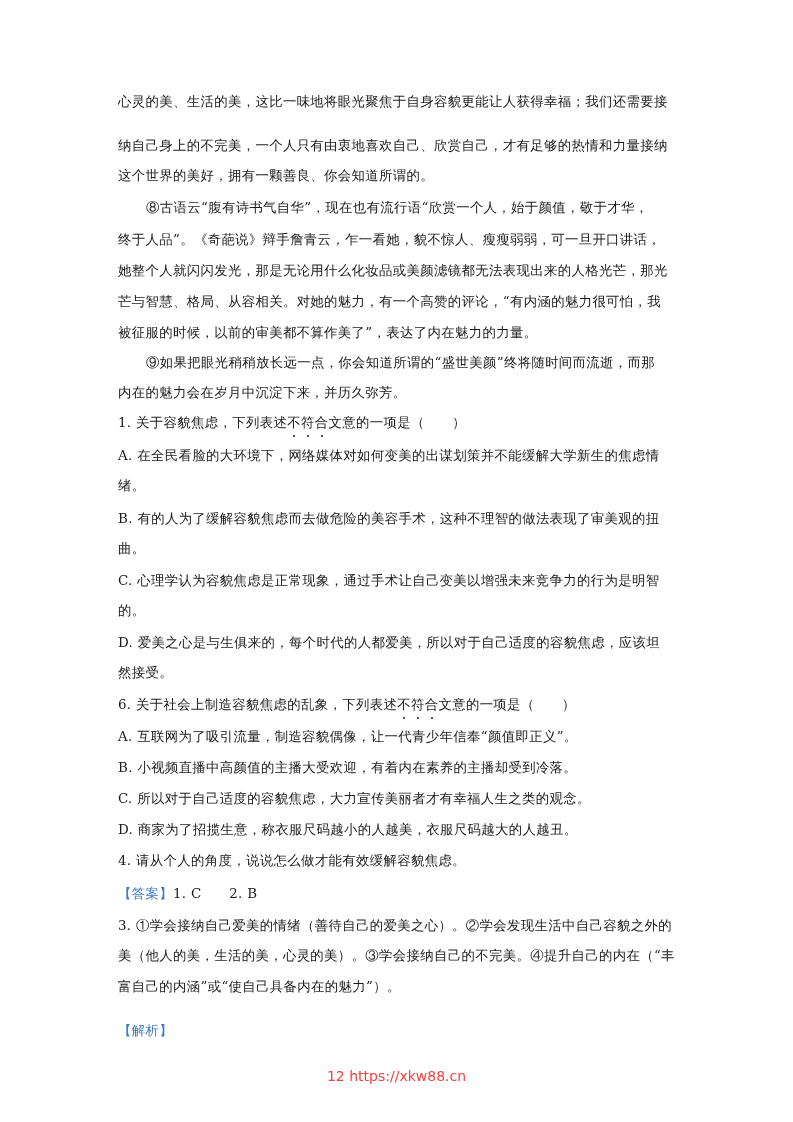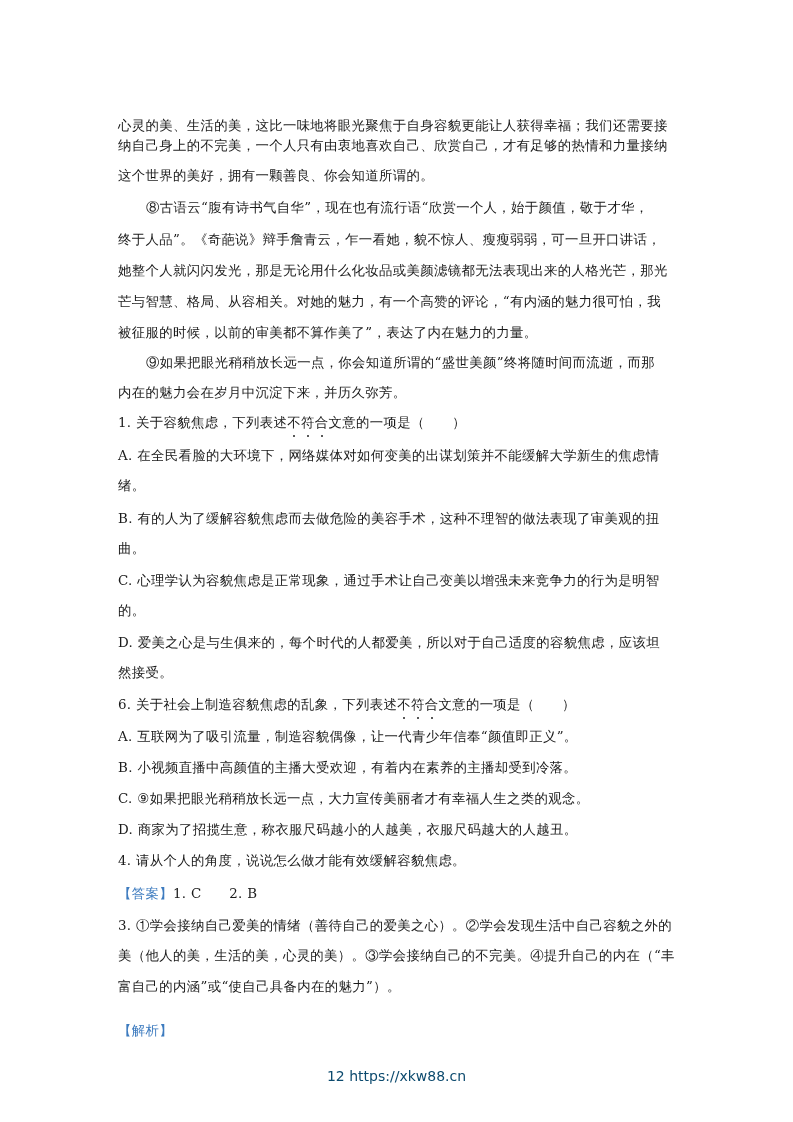--- a/index.html
+++ b/index.html
@@ -19,29 +19,29 @@
     }
     .dot-under::after {
       content: ""; position: absolute; left: 50%; bottom: -4px;
       width: 2px; height: 2px; background: #222; border-radius: 50%;
       transform: translateX(-50%);
     }
     .tag { color: #3d7bbf; margin-top: 13px; }
     .footer {
       position: absolute; top: 1068px; left: 0; width: 793px; text-align: center;
       font-family: "DejaVu Sans", "Liberation Sans", sans-serif;
-      font-size: 14px; color: #0c4a6e;
+      font-size: 14px; color: #ef4444;
     }
   </style>
 </head>
 <body>
 
 <div class="page">
 
-  <div class="line" style="top:116px">心灵的美、生活的美，这比一味地将眼光聚焦于自身容貌更能让人获得幸福；我们还需要接</div>
+  <div class="line" style="top:92px">心灵的美、生活的美，这比一味地将眼光聚焦于自身容貌更能让人获得幸福；我们还需要接</div>
   <div class="line" style="top:136px">纳自己身上的不完美，一个人只有由衷地喜欢自己、欣赏自己，才有足够的热情和力量接纳</div>
   <div class="line" style="top:166px">这个世界的美好，拥有一颗善良、你会知道所谓的。</div>
 
   <div class="line indent" style="top:198px">⑧古语云“腹有诗书气自华”，现在也有流行语“欣赏一个人，始于颜值，敬于才华，</div>
   <div class="line" style="top:230px">终于人品”。《奇葩说》辩手詹青云，乍一看她，貌不惊人、瘦瘦弱弱，可一旦开口讲话，</div>
   <div class="line" style="top:261px">她整个人就闪闪发光，那是无论用什么化妆品或美颜滤镜都无法表现出来的人格光芒，那光</div>
   <div class="line" style="top:292px">芒与智慧、格局、从容相关。对她的魅力，有一个高赞的评论，“有内涵的魅力很可怕，我</div>
   <div class="line" style="top:323px">被征服的时候，以前的审美都不算作美了”，表达了内在魅力的力量。</div>
 
   <div class="line indent" style="top:353px">⑨如果把眼光稍稍放长远一点，你会知道所谓的“盛世美颜”终将随时间而流逝，而那</div>
@@ -57,21 +57,21 @@
   <div class="line" style="top:571px">C. 心理学认为容貌焦虑是正常现象，通过手术让自己变美以增强未来竞争力的行为是明智</div>
   <div class="line" style="top:601px">的。</div>
   <div class="line" style="top:633px">D. 爱美之心是与生俱来的，每个时代的人都爱美，所以对于自己适度的容貌焦虑，应该坦</div>
   <div class="line" style="top:663px">然接受。</div>
 
   <div class="line" style="top:695px">
     <span>6. 关于社会上制造容貌焦虑的乱象，下列表述</span><span class="dot-under">不</span><span class="dot-under">符</span><span class="dot-under">合</span><span>文意的一项是（　　）</span>
   </div>
   <div class="line" style="top:727px">A. 互联网为了吸引流量，制造容貌偶像，让一代青少年信奉“颜值即正义”。</div>
   <div class="line" style="top:758px">B. 小视频直播中高颜值的主播大受欢迎，有着内在素养的主播却受到冷落。</div>
-  <div class="line" style="top:789px">C. ⑨如果把眼光稍稍放长远一点，大力宣传美丽者才有幸福人生之类的观念。</div>
+  <div class="line" style="top:789px">C. 所以对于自己适度的容貌焦虑，大力宣传美丽者才有幸福人生之类的观念。</div>
   <div class="line" style="top:820px">D. 商家为了招揽生意，称衣服尺码越小的人越美，衣服尺码越大的人越丑。</div>
 
   <div class="line" style="top:851px">4. 请从个人的角度，说说怎么做才能有效缓解容貌焦虑。</div>
 
   <div class="line" style="top:884px">
     <span class="tag">【答案】</span><span>1. C　　2. B</span>
   </div>
   <div class="line" style="top:916px">3. ①学会接纳自己爱美的情绪（善待自己的爱美之心）。②学会发现生活中自己容貌之外的</div>
   <div class="line" style="top:946px">美（他人的美，生活的美，心灵的美）。③学会接纳自己的不完美。④提升自己的内在（“丰</div>
   <div class="line" style="top:977px">富自己的内涵”或“使自己具备内在的魅力”）。</div>

